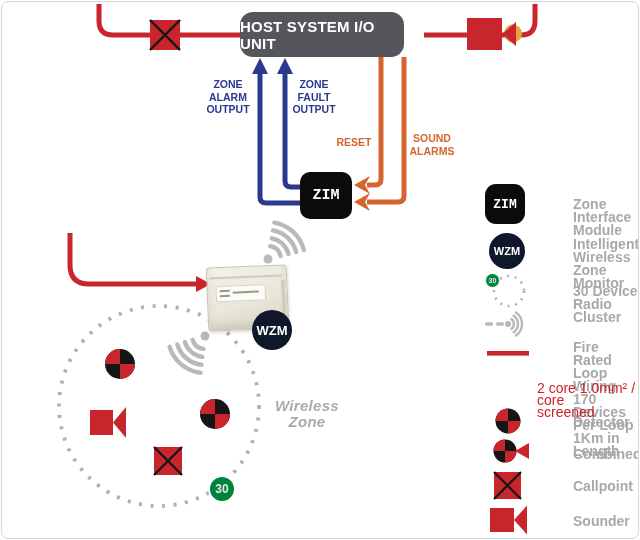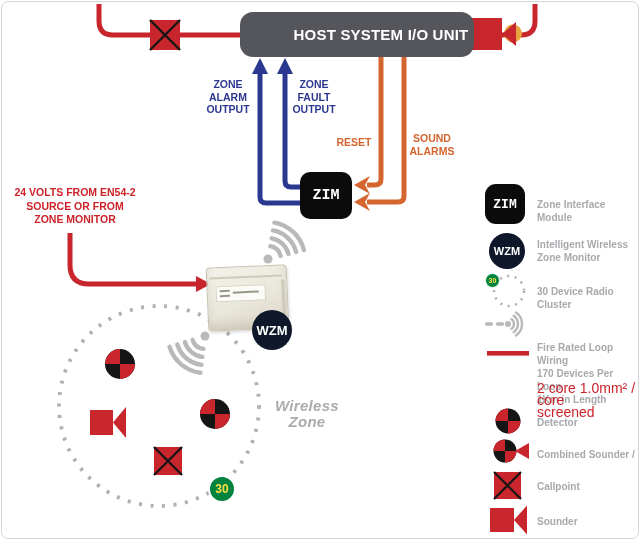--- a/index.html
+++ b/index.html
@@ -3,35 +3,35 @@
 <meta charset="utf-8">
 <style>
   html,body{margin:0;padding:0;background:#fff;}
   #stage{position:relative;width:640px;height:540px;font-family:"Liberation Sans",sans-serif;overflow:hidden;}
   .card{position:absolute;left:1px;top:1px;width:636px;height:536px;border:1px solid #d7d7d7;border-radius:7px;background:#fff;overflow:hidden;}
   svg.layer{position:absolute;left:0;top:0;z-index:1;}
   .lbl{position:absolute;z-index:3;white-space:pre-line;text-align:center;font-weight:bold;}
   .blue{color:#2b3890;font-size:10.5px;line-height:12.5px;}
   .orange{color:#d4652f;font-size:10.5px;line-height:12.5px;}
   .redtxt{color:#cc2229;font-size:10.5px;line-height:13.5px;}
-  .hostbox{position:absolute;left:238px;top:10px;width:186px;height:45px;background:#55555c;border-radius:13px;
-    color:#fff;font-weight:bold;font-size:15px;display:flex;align-items:center;justify-content:center;z-index:3;letter-spacing:.2px;padding-left:48px;}
+  .hostbox{position:absolute;left:238px;top:10px;width:164px;height:45px;background:#55555c;border-radius:13px;
+    color:#fff;font-weight:bold;font-size:15px;display:flex;align-items:center;justify-content:center;z-index:3;letter-spacing:.2px;}
   .zimbox{position:absolute;background:#0b0b0b;border-radius:10px;color:#fff;font-weight:bold;
     display:flex;align-items:center;justify-content:center;z-index:3;font-family:Liberation Mono, monospace;}
   .zim-main{left:298px;top:170px;width:52px;height:47px;font-size:15px;}
   .zim-legend{left:483px;top:182px;width:40px;height:40px;font-size:13px;border-radius:11px;}
   .wzmcircle{position:absolute;background:#0f172a;border-radius:50%;color:#fff;font-weight:bold;
     display:flex;align-items:center;justify-content:center;z-index:4;}
   .wzm-main{left:250px;top:308px;width:40px;height:40px;font-size:13px;}
   .wzm-legend{left:487px;top:231px;width:36px;height:36px;font-size:11px;}
-  .badge30{position:absolute;background:#00843d;border:2px solid #fff;border-radius:50%;color:#fde047;font-weight:bold;
+  .badge30{position:absolute;background:#00843d;border:2px solid #fff;border-radius:50%;color:#e5e5e5;font-weight:bold;
     display:flex;align-items:center;justify-content:center;z-index:4;}
   .badge-zone{left:206px;top:473px;width:24px;height:24px;font-size:12px;}
   .badge-legend{left:483px;top:271px;width:13px;height:13px;font-size:7px;border-width:1.5px;}
-  .graytxt{color:#a7a9ac;font-weight:bold;font-size:10px;line-height:13px;text-align:left;}
+  .graytxt{color:#a7a9ac;font-weight:bold;font-size:14px;line-height:13px;text-align:left;margin-left:36px;}
   .legend-label{position:absolute;left:535px;z-index:3;white-space:pre-line;}
   .wireless-zone{color:#a9abae;font-size:15px;line-height:16px;letter-spacing:.3px;font-style:italic;}
   .device{position:absolute;left:205px;top:264px;width:79px;height:62px;z-index:2;
     background:linear-gradient(160deg,#f4f2ea 0%,#e9e6da 55%,#d9d5c5 100%);
     border:1px solid #c6c2b2;border-radius:4px;transform:rotate(-2.5deg);
     box-shadow:1px 2px 3px rgba(0,0,0,.12), inset 0 -6px 8px rgba(120,115,95,.18);}
   .device .lid{position:absolute;left:2px;top:9px;width:73px;height:2px;background:#cfcbba;border-radius:1px;}
   .device .label-strip{position:absolute;left:8px;top:18px;width:48px;height:14px;background:#fbfbf8;border:1px solid #d5d2c3;}
   .device .tline{position:absolute;height:2px;background:#9a978a;}
   .device .side{position:absolute;right:2px;top:14px;width:3px;height:40px;background:#cfcbba;border-radius:2px;}
@@ -170,23 +170,20 @@
 
 <div class="lbl blue" style="left:186px;top:76px;width:80px;">ZONE
 ALARM
 OUTPUT</div>
 <div class="lbl blue" style="left:272px;top:76px;width:80px;">ZONE
 FAULT
 OUTPUT</div>
 <div class="lbl orange" style="left:322px;top:134px;width:60px;">RESET</div>
 <div class="lbl orange" style="left:395px;top:130px;width:70px;">SOUND
 ALARMS</div>
-<div class="lbl redtxt" style="left:6px;top:184px;width:134px;">24 VOLTS FROM EN54-2
-SOURCE OR FROM
-ZONE MONITOR</div>
 
 <div class="zimbox zim-main">ZIM</div>
 
 <div class="device">
   <div class="lid"></div>
   <div class="label-strip">
     <div class="tline" style="left:3px;top:3px;width:10px;"></div>
     <div class="tline" style="left:3px;top:8px;width:10px;"></div>
     <div class="tline" style="left:16px;top:5px;width:26px;"></div>
   </div>

